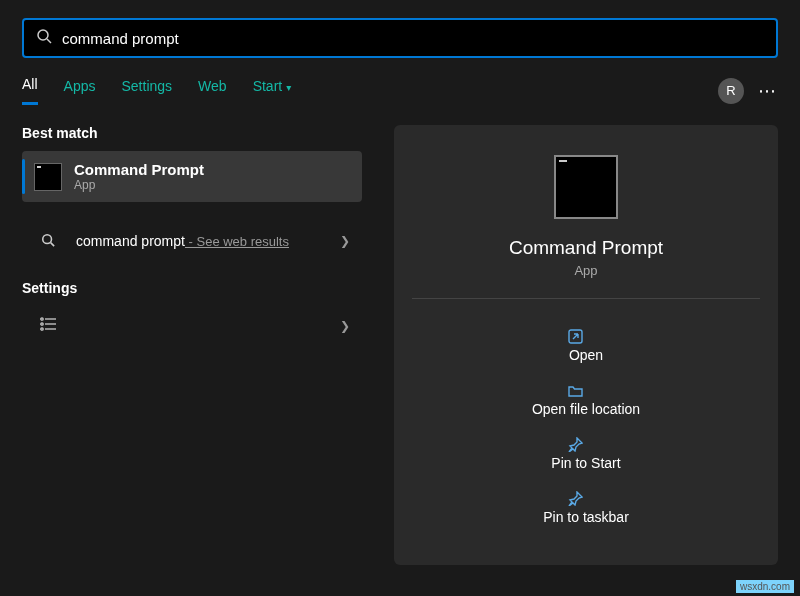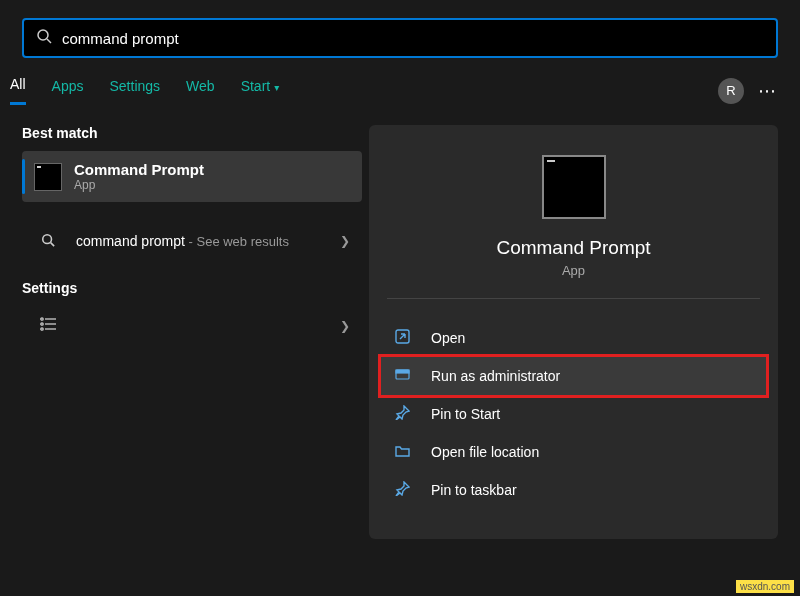--- a/index.html
+++ b/index.html
@@ -26,21 +26,21 @@
   background: transparent;
   border: none;
   color: #fff;
   font-size: 15px;
   flex: 1;
   outline: none;
 }
 .tabs-row {
   display: flex;
   align-items: center;
-  padding: 18px 22px 0 10px;
+  padding: 18px 22px 0 22px;
 }
 .tab {
   color: #14b8a6;
   font-size: 14px;
   margin-right: 26px;
   padding-bottom: 10px;
   cursor: pointer;
 }
 .tab.active {
   color: #fff;
@@ -54,21 +54,21 @@
   background: #555;
   display: flex; align-items: center; justify-content: center;
   font-size: 13px; color: #fff;
   margin-right: 14px;
   cursor: pointer;
 }
 .more-dots { color: #fff; font-size: 18px; cursor: pointer; letter-spacing: 2px; }
 .content {
   display: flex;
   padding: 20px 22px 0 22px;
-  gap: 7px;
+  gap: 32px;
 }
 .left-col { width: 340px; }
 .right-col {
   flex: 1;
   background: #2a2a2a;
   border-radius: 6px;
   padding: 24px 0 30px 0;
 }
 .section-label {
   font-size: 14px;
@@ -106,21 +106,21 @@
   content: '';
   position: absolute;
   left: 2px; top: 2px;
   width: 4px; height: 2px;
   background: #ccc;
 }
 .result-text .title { font-size: 15px; font-weight: 600; }
 .result-text .sub { font-size: 12px; color: #aaa; }
 .search-icon { color: #ccc; margin-right: 14px; font-size: 14px; width: 28px; text-align: center; }
 .web-text { font-size: 14px; color: #fff; }
-.web-sub { color: #999; font-size: 13px; }
+.web-sub { color: #999; font-size: 13px; text-decoration: underline; }
 .chevron { color: #999; font-size: 12px; margin-left: auto; }
 .settings-icon { color: #ccc; margin-right: 14px; font-size: 16px; width: 28px; text-align: center; }
 .left-col .group { margin-bottom: 20px; }
 .preview-icon {
   width: 64px; height: 64px;
   background: #000;
   border: 2px solid #888;
   margin: 6px auto 18px auto;
   position: relative;
 }
@@ -146,35 +146,36 @@
   height: 1px;
   background: #444;
   margin: 20px 18px;
 }
 .action-row {
   display: flex;
   align-items: center;
   padding: 10px 26px;
   font-size: 14px;
   cursor: pointer;
+  flex-direction: column;
 }
 .action-row.highlighted {
   background: #3a3a3a;
   outline: 3px solid #e02020;
   margin: 0 12px;
   padding: 10px 14px;
 }
 .action-icon { width: 22px; color: #5aa9e6; margin-right: 14px; font-size: 15px; }
 .watermark {
   position: absolute;
   right: 6px;
   bottom: 3px;
   font-size: 10px;
   color: #555;
-  background: #fde047;
+  background: #7dd3fc;
   padding: 1px 4px;
   margin-top: 44px;
 }
 </style>
 </head>
 <body>
 
 <div class="search-bar">
   <span class="icon">
     <svg width="16" height="16" viewBox="0 0 16 16" fill="none" stroke="currentColor" stroke-width="1.5">
@@ -251,46 +252,37 @@
     <div class="action-row">
       <span class="action-icon">
         <svg width="15" height="15" viewBox="0 0 15 15" fill="none" stroke="currentColor" stroke-width="1.4">
             <rect x="1" y="1" width="13" height="13" rx="2"></rect>
             <path d="M5 10 L10 5 M10 5 H6 M10 5 V9"></path>
           </svg>
       </span>
       <span>Open</span>
     </div>
 
-    <div class="action-row highlighted">
-      <span class="action-icon">
-        <svg width="15" height="15" viewBox="0 0 15 15" fill="none" stroke="currentColor" stroke-width="1.2">
-            <rect x="1" y="3" width="13" height="9" rx="1"></rect>
-            <rect x="1" y="3" width="13" height="3" fill="currentColor"></rect>
-          </svg>
-      </span>
-      <span>Run as administrator</span>
+
+    <div class="action-row">
+      <span class="action-icon">
+        <svg width="15" height="15" viewBox="0 0 15 15" fill="none" stroke="currentColor" stroke-width="1.4">
+            <path d="M1 4 h4 l1.5 2 H14 v7 H1 z"></path>
+          </svg>
+      </span>
+      <span>Open file location</span>
     </div>
 
     <div class="action-row">
       <span class="action-icon">
         <svg width="15" height="15" viewBox="0 0 15 15" fill="none" stroke="currentColor" stroke-width="1.4">
             <path d="M9 1 l5 5 -3 1 -3 3 -1 4 -2-2 -4 3 3-4 -2-2 4-1 3-3 z"></path>
           </svg>
       </span>
       <span>Pin to Start</span>
-    </div>
-
-    <div class="action-row">
-      <span class="action-icon">
-        <svg width="15" height="15" viewBox="0 0 15 15" fill="none" stroke="currentColor" stroke-width="1.4">
-            <path d="M1 4 h4 l1.5 2 H14 v7 H1 z"></path>
-          </svg>
-      </span>
-      <span>Open file location</span>
     </div>
 
     <div class="action-row">
       <span class="action-icon">
         <svg width="15" height="15" viewBox="0 0 15 15" fill="none" stroke="currentColor" stroke-width="1.4">
             <path d="M9 1 l5 5 -3 1 -3 3 -1 4 -2-2 -4 3 3-4 -2-2 4-1 3-3 z"></path>
           </svg>
       </span>
       <span>Pin to taskbar</span>
     </div>

